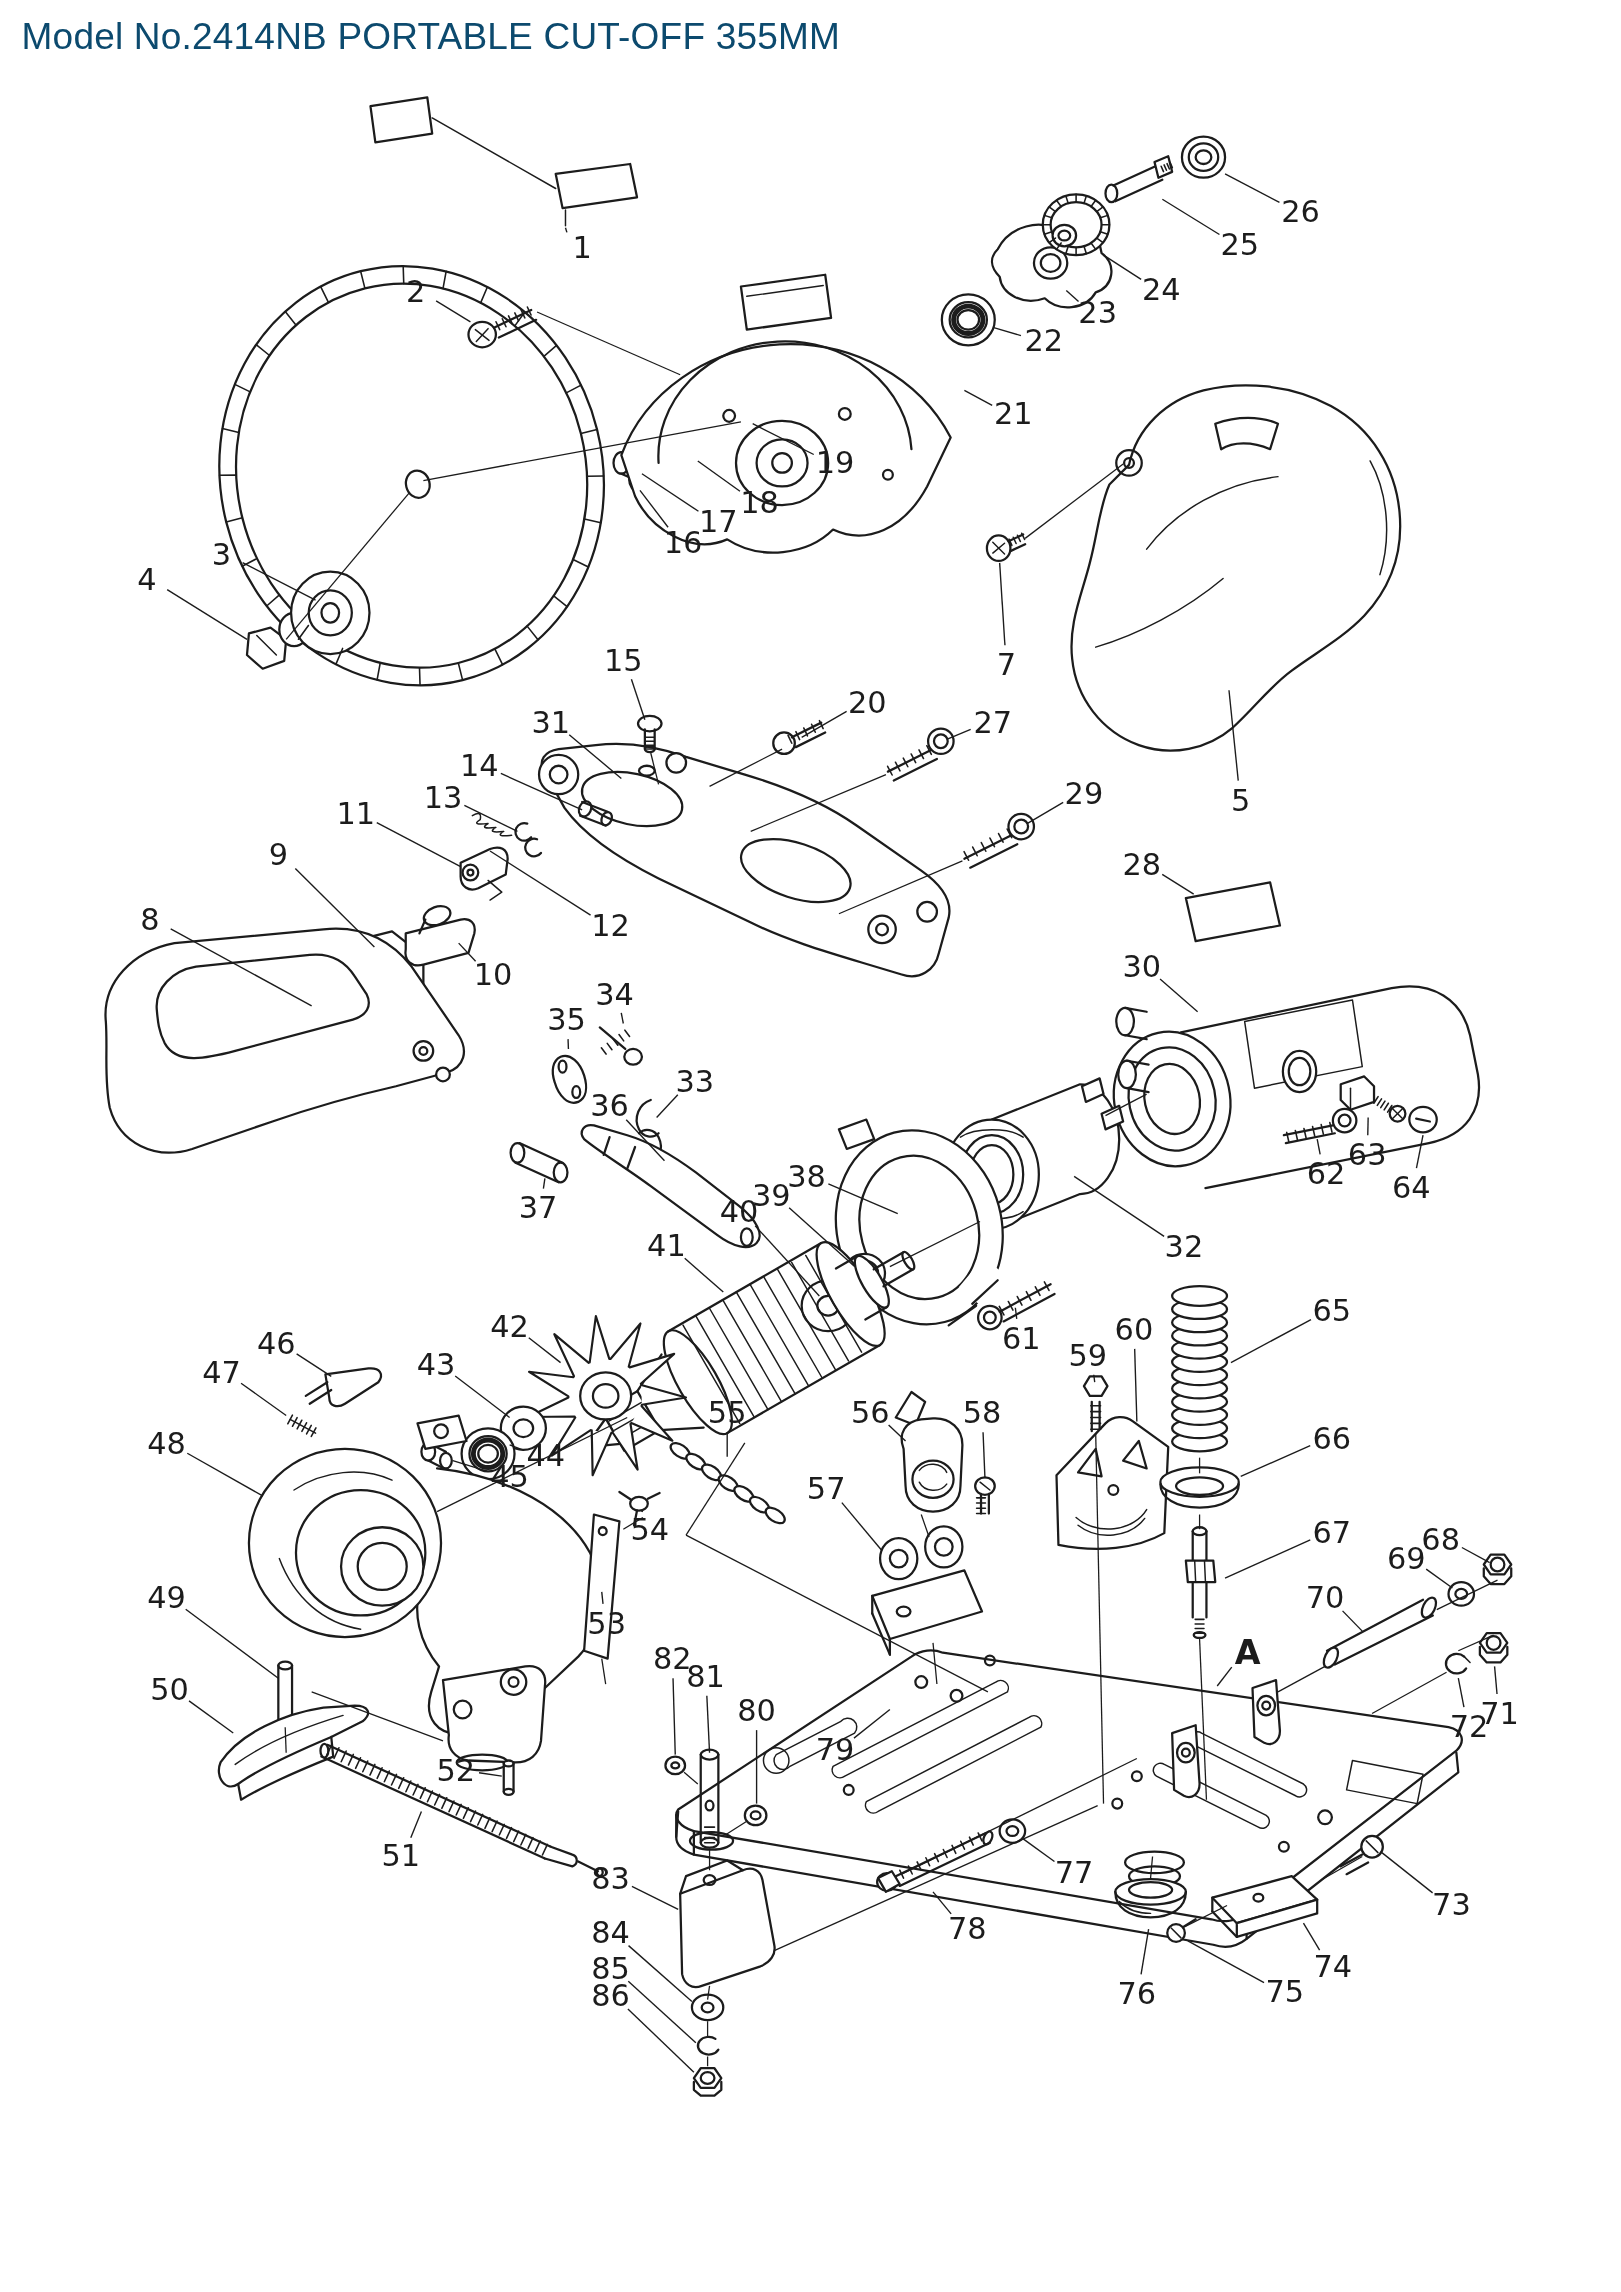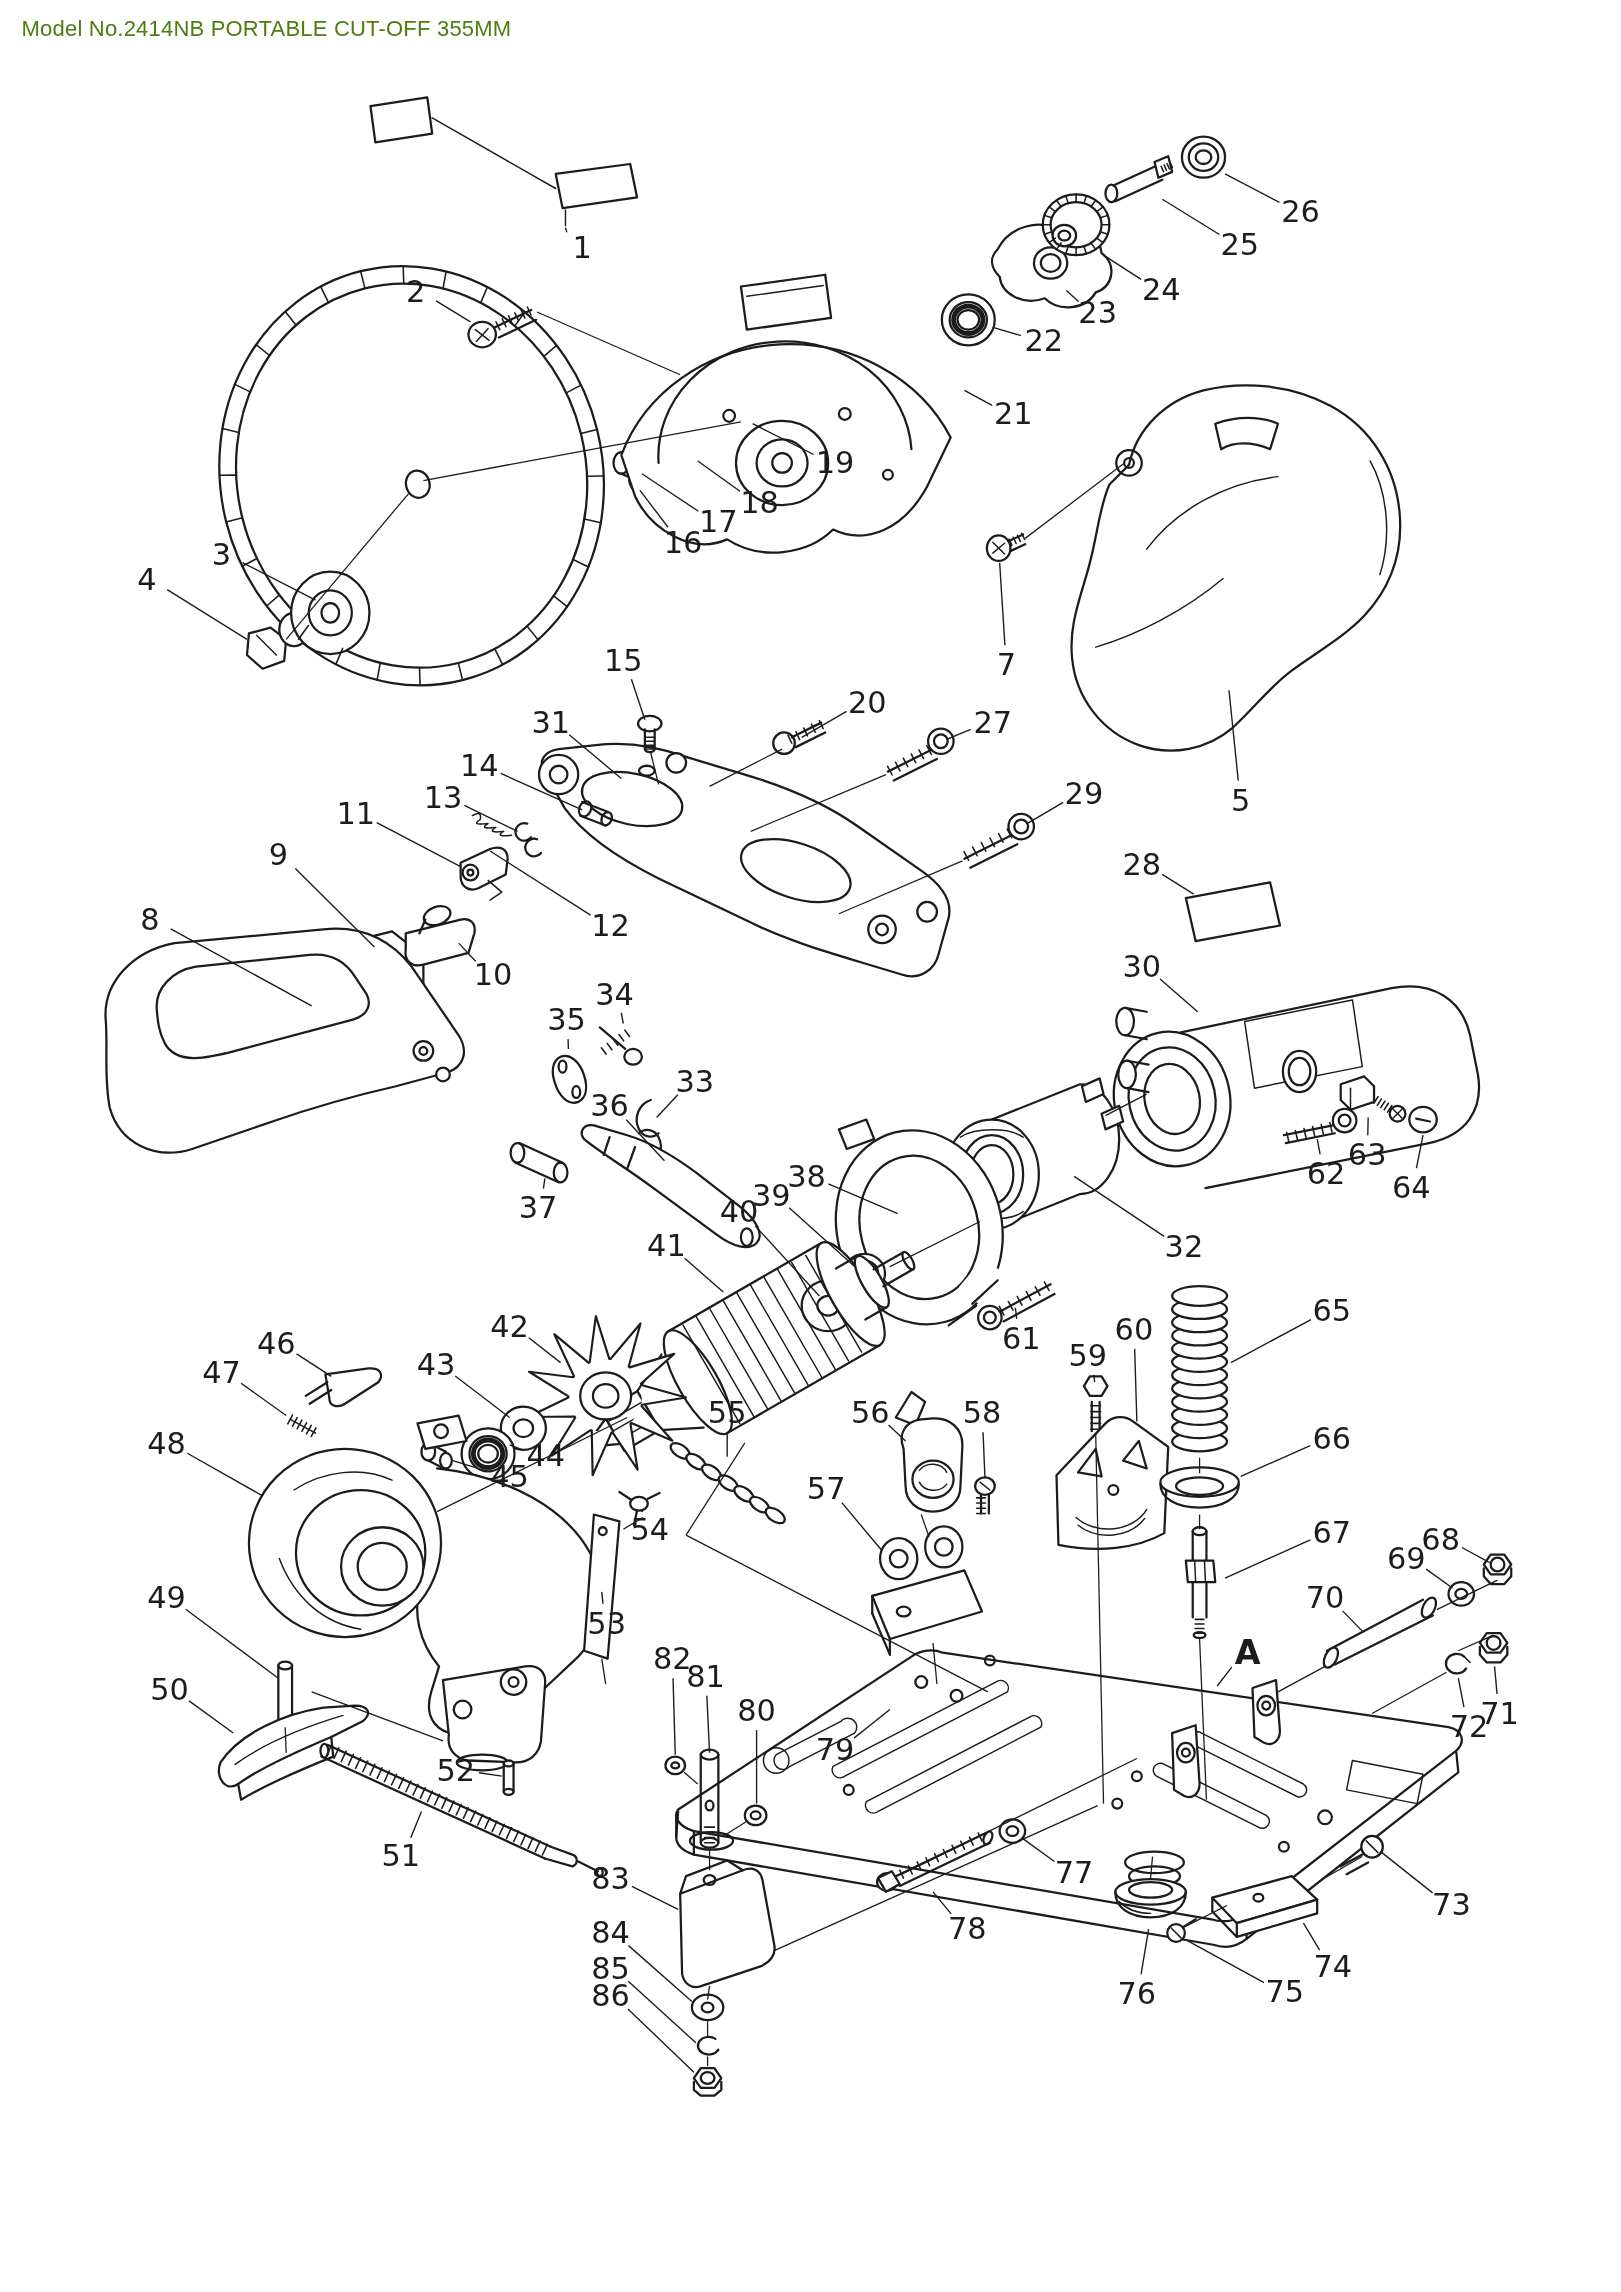--- a/index.html
+++ b/index.html
@@ -1,18 +1,18 @@
 <!DOCTYPE html>
 <html><head>
 <meta charset="utf-8">
 <style>
   html,body{margin:0;padding:0;background:#fff;}
   #page{position:relative;width:1621px;height:2293px;background:#fff;overflow:hidden;
         font-family:"Liberation Sans",sans-serif;}
-  #title{position:absolute;left:21.6px;top:15.7px;font-size:22px;color:#4d7c0f;letter-spacing:0.2px;}
+  #title{position:absolute;left:21.6px;top:15.7px;font-size:37px;color:#0c4a6e;letter-spacing:0.2px;}
   svg{position:absolute;left:0;top:0;}
   .part, .part *{stroke:#1c1c1c;stroke-width:2.3;fill:none;stroke-linecap:round;stroke-linejoin:round;}
   .part .fw{fill:#ffffff;}
   .part .thin{stroke-width:1.5;}
   .part .mask{stroke:none;fill:#ffffff;}
   .axis{stroke:#1c1c1c;stroke-width:1.3;fill:none;}
   .leader{stroke:#1c1c1c;stroke-width:1.4;fill:none;}
   .callout{font-family:"DejaVu Sans","Liberation Sans",sans-serif;font-size:31px;fill:#1c1c1c;}
   .callout.bold{font-weight:bold;font-size:34px;}
 </style>

